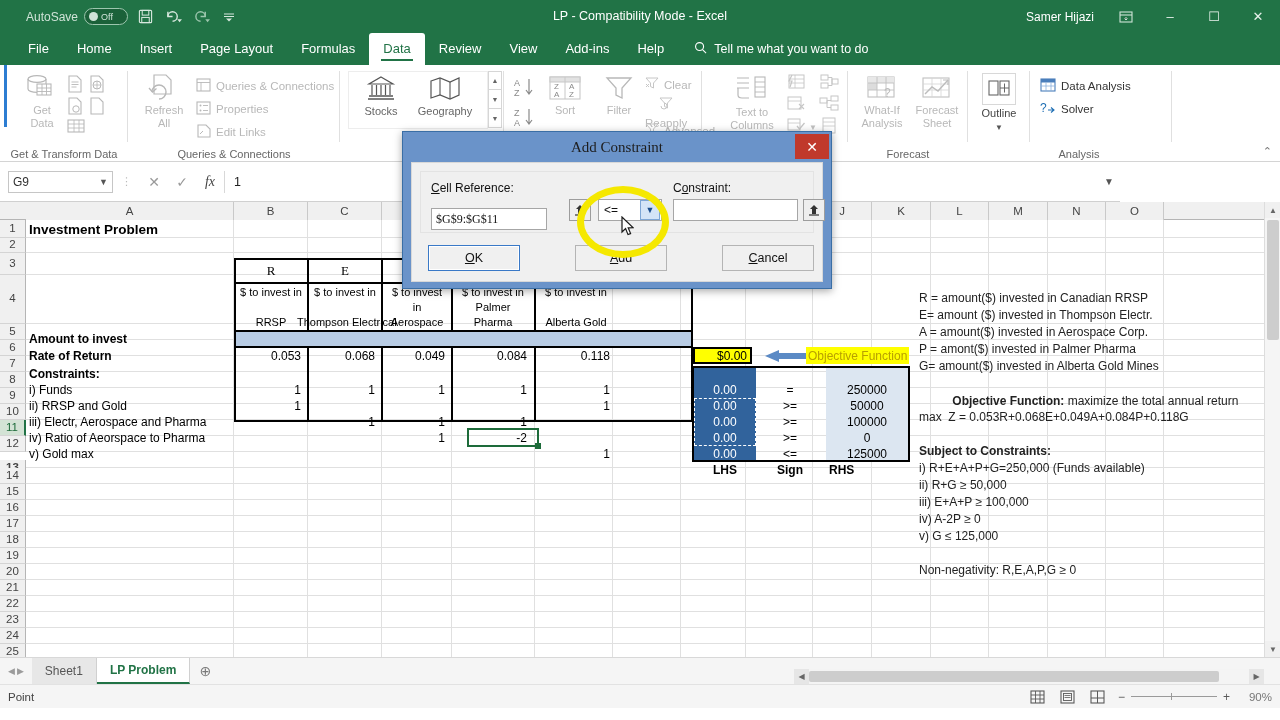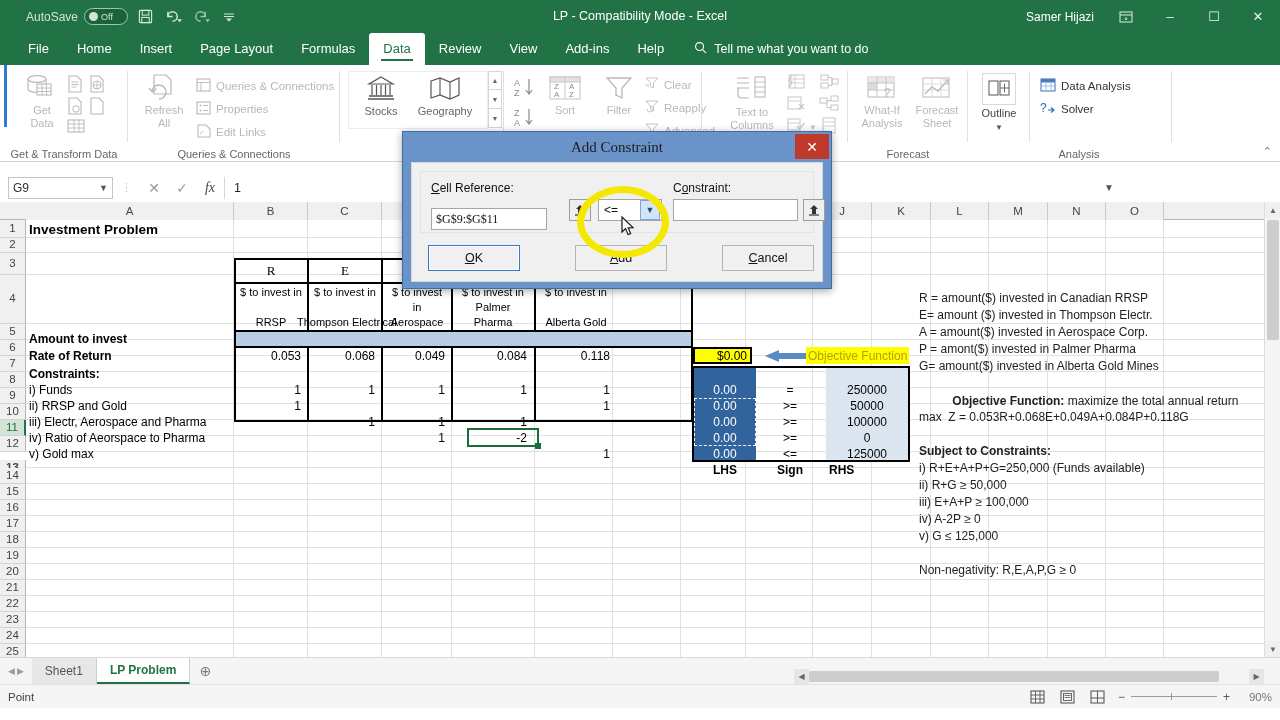--- a/index.html
+++ b/index.html
@@ -72,21 +72,21 @@
   .rbtn {
     display:flex; flex-direction:column; align-items:center; justify-content:flex-start;
     font-size:11px; color:#b8b8b8; line-height:13px; text-align:center;
   }
   .rbtn.enabled { color:#444; }
   .icn { display:flex; align-items:center; justify-content:center; }
   .rsmall { display:flex; align-items:center; gap:5px; font-size:11.5px; color:#b8b8b8; height:21px; }
   .rsmall.enabled { color:#333; }
 
   
-  .fbar { position:absolute; left:0; top:168px; width:1120px; height:40px; background:#fff;
+  .fbar { position:absolute; left:0; top:162px; width:1120px; height:40px; background:#fff;
     border-bottom:1px solid #d0d0d0; display:flex; align-items:center; }
   .namebox {
     margin-left:8px; width:105px; height:22px; border:1px solid #c6c6c6; background:#fff;
     display:flex; align-items:center; padding:0 4px; font-size:12px; color:#333;
   }
   .namebox .nbv { flex:1; }
   .namebox .caret { color:#555; font-size:9px; }
   .fb-sep { margin:0 8px; color:#bbb; font-size:11px; letter-spacing:0; }
   .fb-btn { width:28px; height:22px; display:flex; align-items:center; justify-content:center;
     color:#999; font-size:14px; }
@@ -441,21 +441,21 @@
       </div>
       <div class="rsmall" style="position:absolute; left:143px; top:9px;">
         <span>
           <svg width="14" height="13" viewBox="0 0 14 13">
               <path d="M1 1h12l-4.5 5v5l-3-1.5V6z" fill="none" stroke="#c6c6c6" stroke-width="1"></path>
               <path d="M1 7l3 3M4 7l-3 3" stroke="#c6c6c6" stroke-width="1"></path>
             </svg>
         </span>
         <span>Clear</span>
       </div>
-      <div class="rsmall" style="position:absolute; left:143px; top:32px;">
+      <div class="rsmall" style="position:absolute; left:143px; top:32px;flex-direction:column;">
         <span>
           <svg width="14" height="13" viewBox="0 0 14 13">
               <path d="M1 1h12l-4.5 5v5l-3-1.5V6z" fill="none" stroke="#c6c6c6" stroke-width="1"></path>
               <path d="M2 9a3 3 0 1 0 3-3" fill="none" stroke="#c6c6c6" stroke-width="1"></path>
             </svg>
         </span>
         <span>Reapply</span>
       </div>
       <div class="rsmall" style="position:absolute; left:143px; top:55px;">
         <span>

